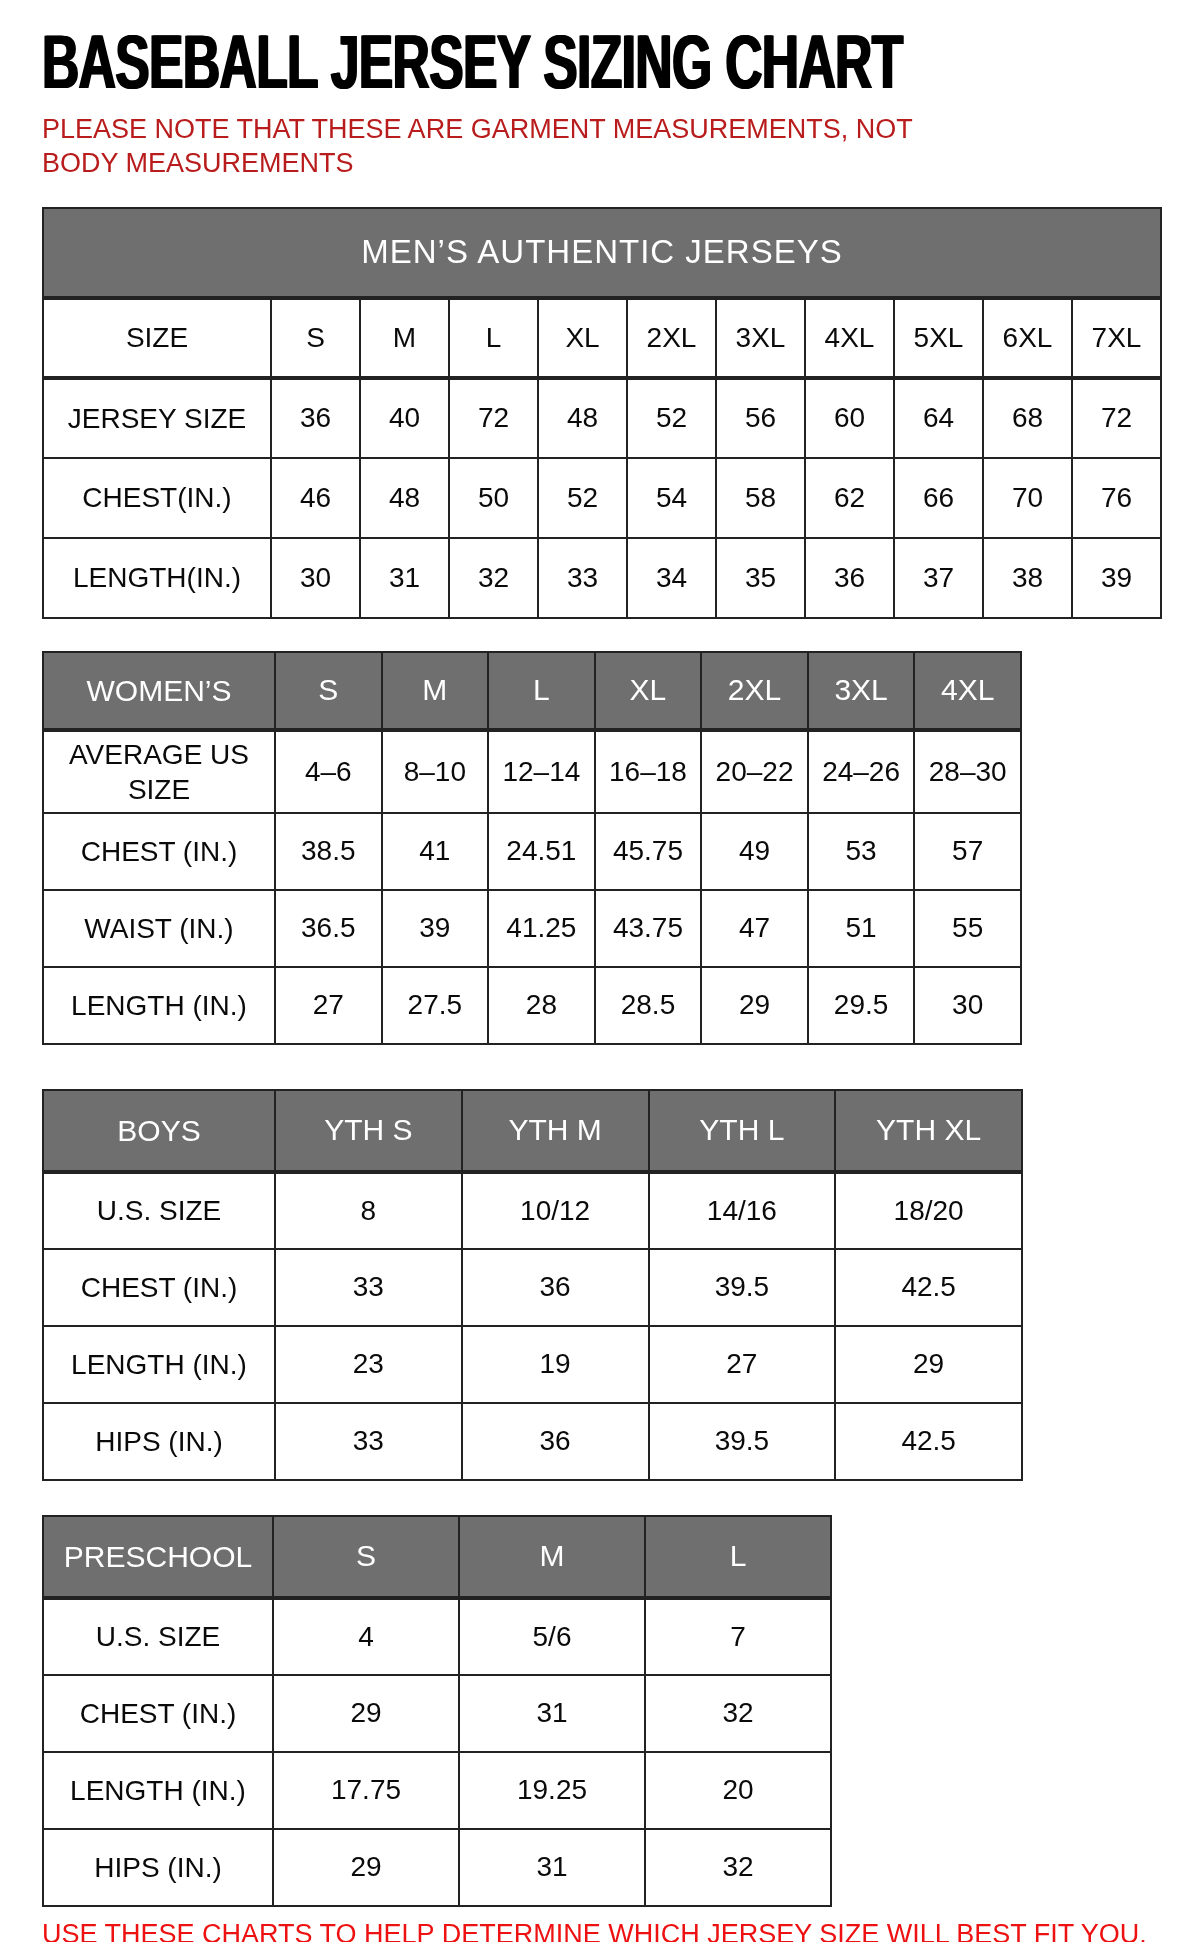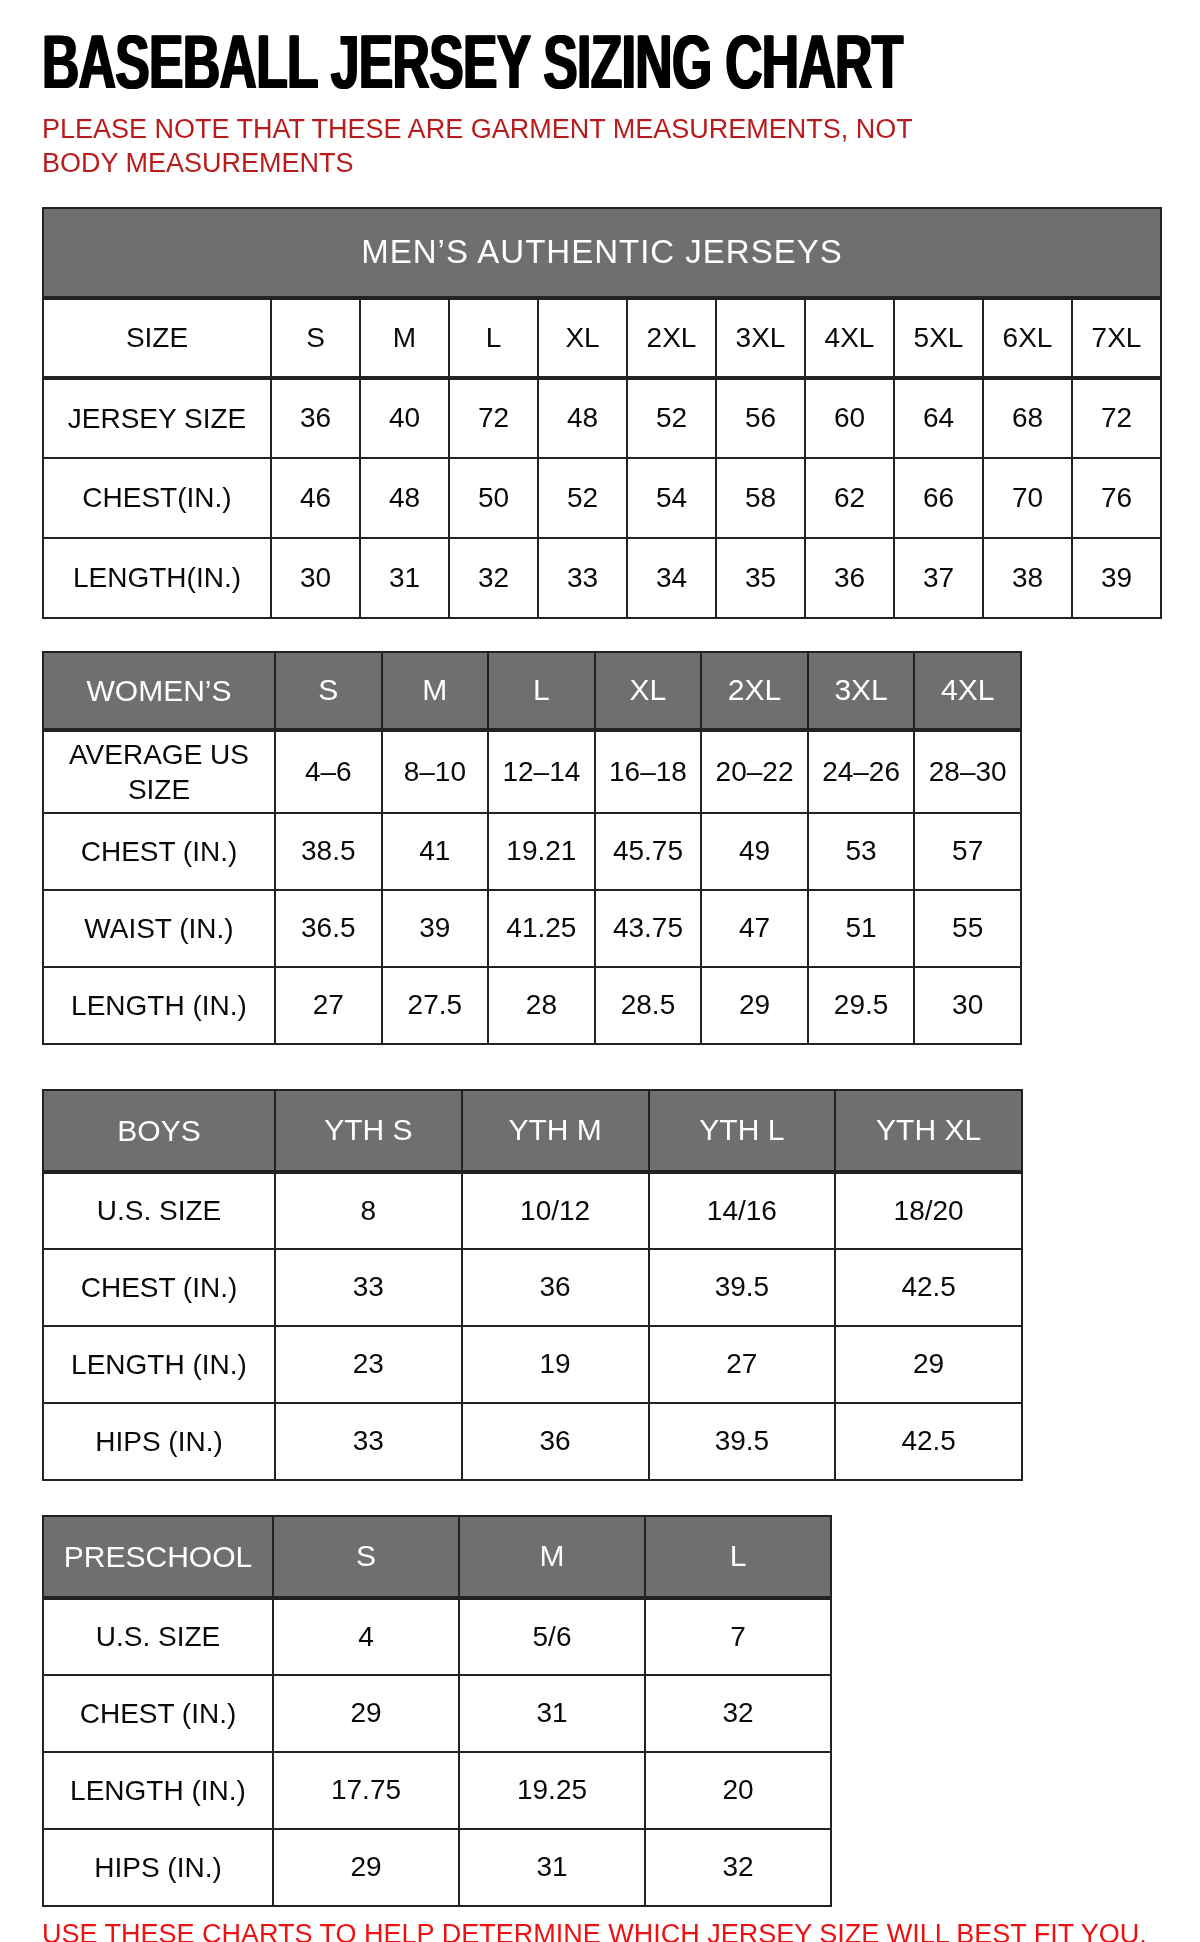--- a/index.html
+++ b/index.html
@@ -177,21 +177,21 @@
           <td class="val">12–14</td>
           <td class="val">16–18</td>
           <td class="val">20–22</td>
           <td class="val">24–26</td>
           <td class="val">28–30</td>
         </tr>
         <tr class="body-row idx1">
           <td class="label">CHEST (IN.)</td>
           <td class="val">38.5</td>
           <td class="val">41</td>
-          <td class="val">19.21</td>
+          <td class="val">24.51</td>
           <td class="val">45.75</td>
           <td class="val">49</td>
           <td class="val">53</td>
           <td class="val">57</td>
         </tr>
         <tr class="body-row idx2">
           <td class="label">WAIST (IN.)</td>
           <td class="val">36.5</td>
           <td class="val">39</td>
           <td class="val">41.25</td>

